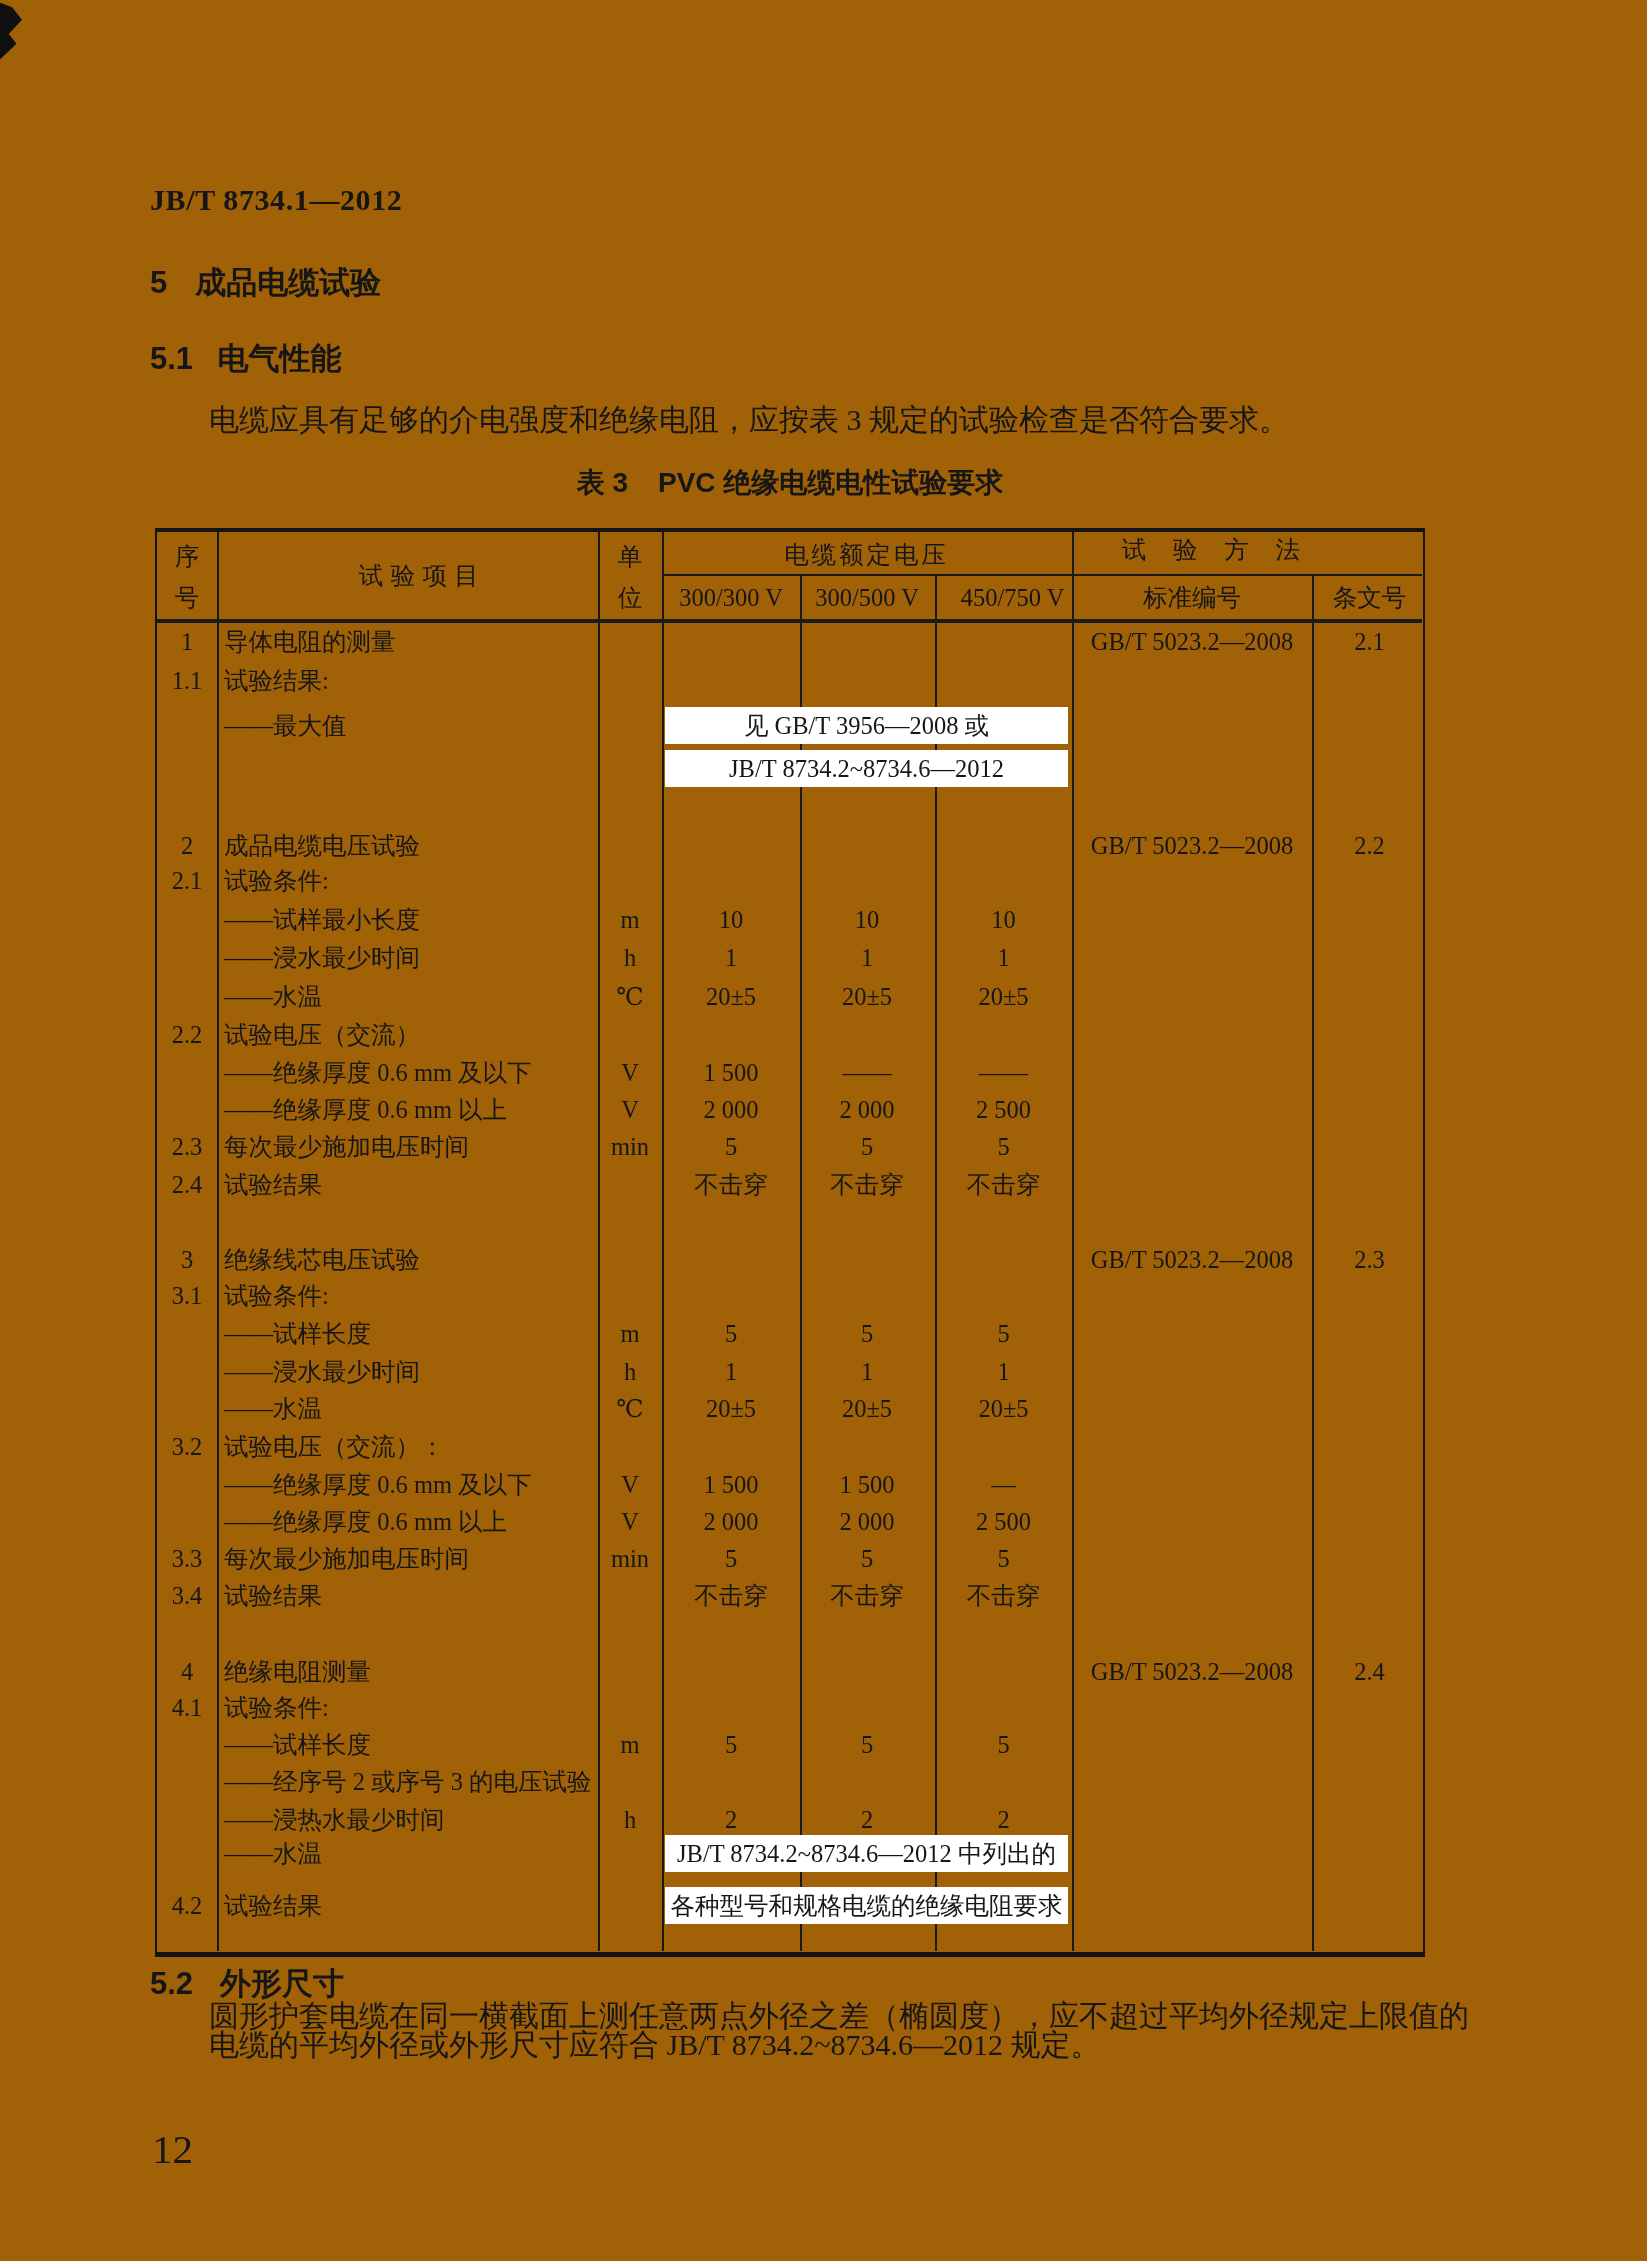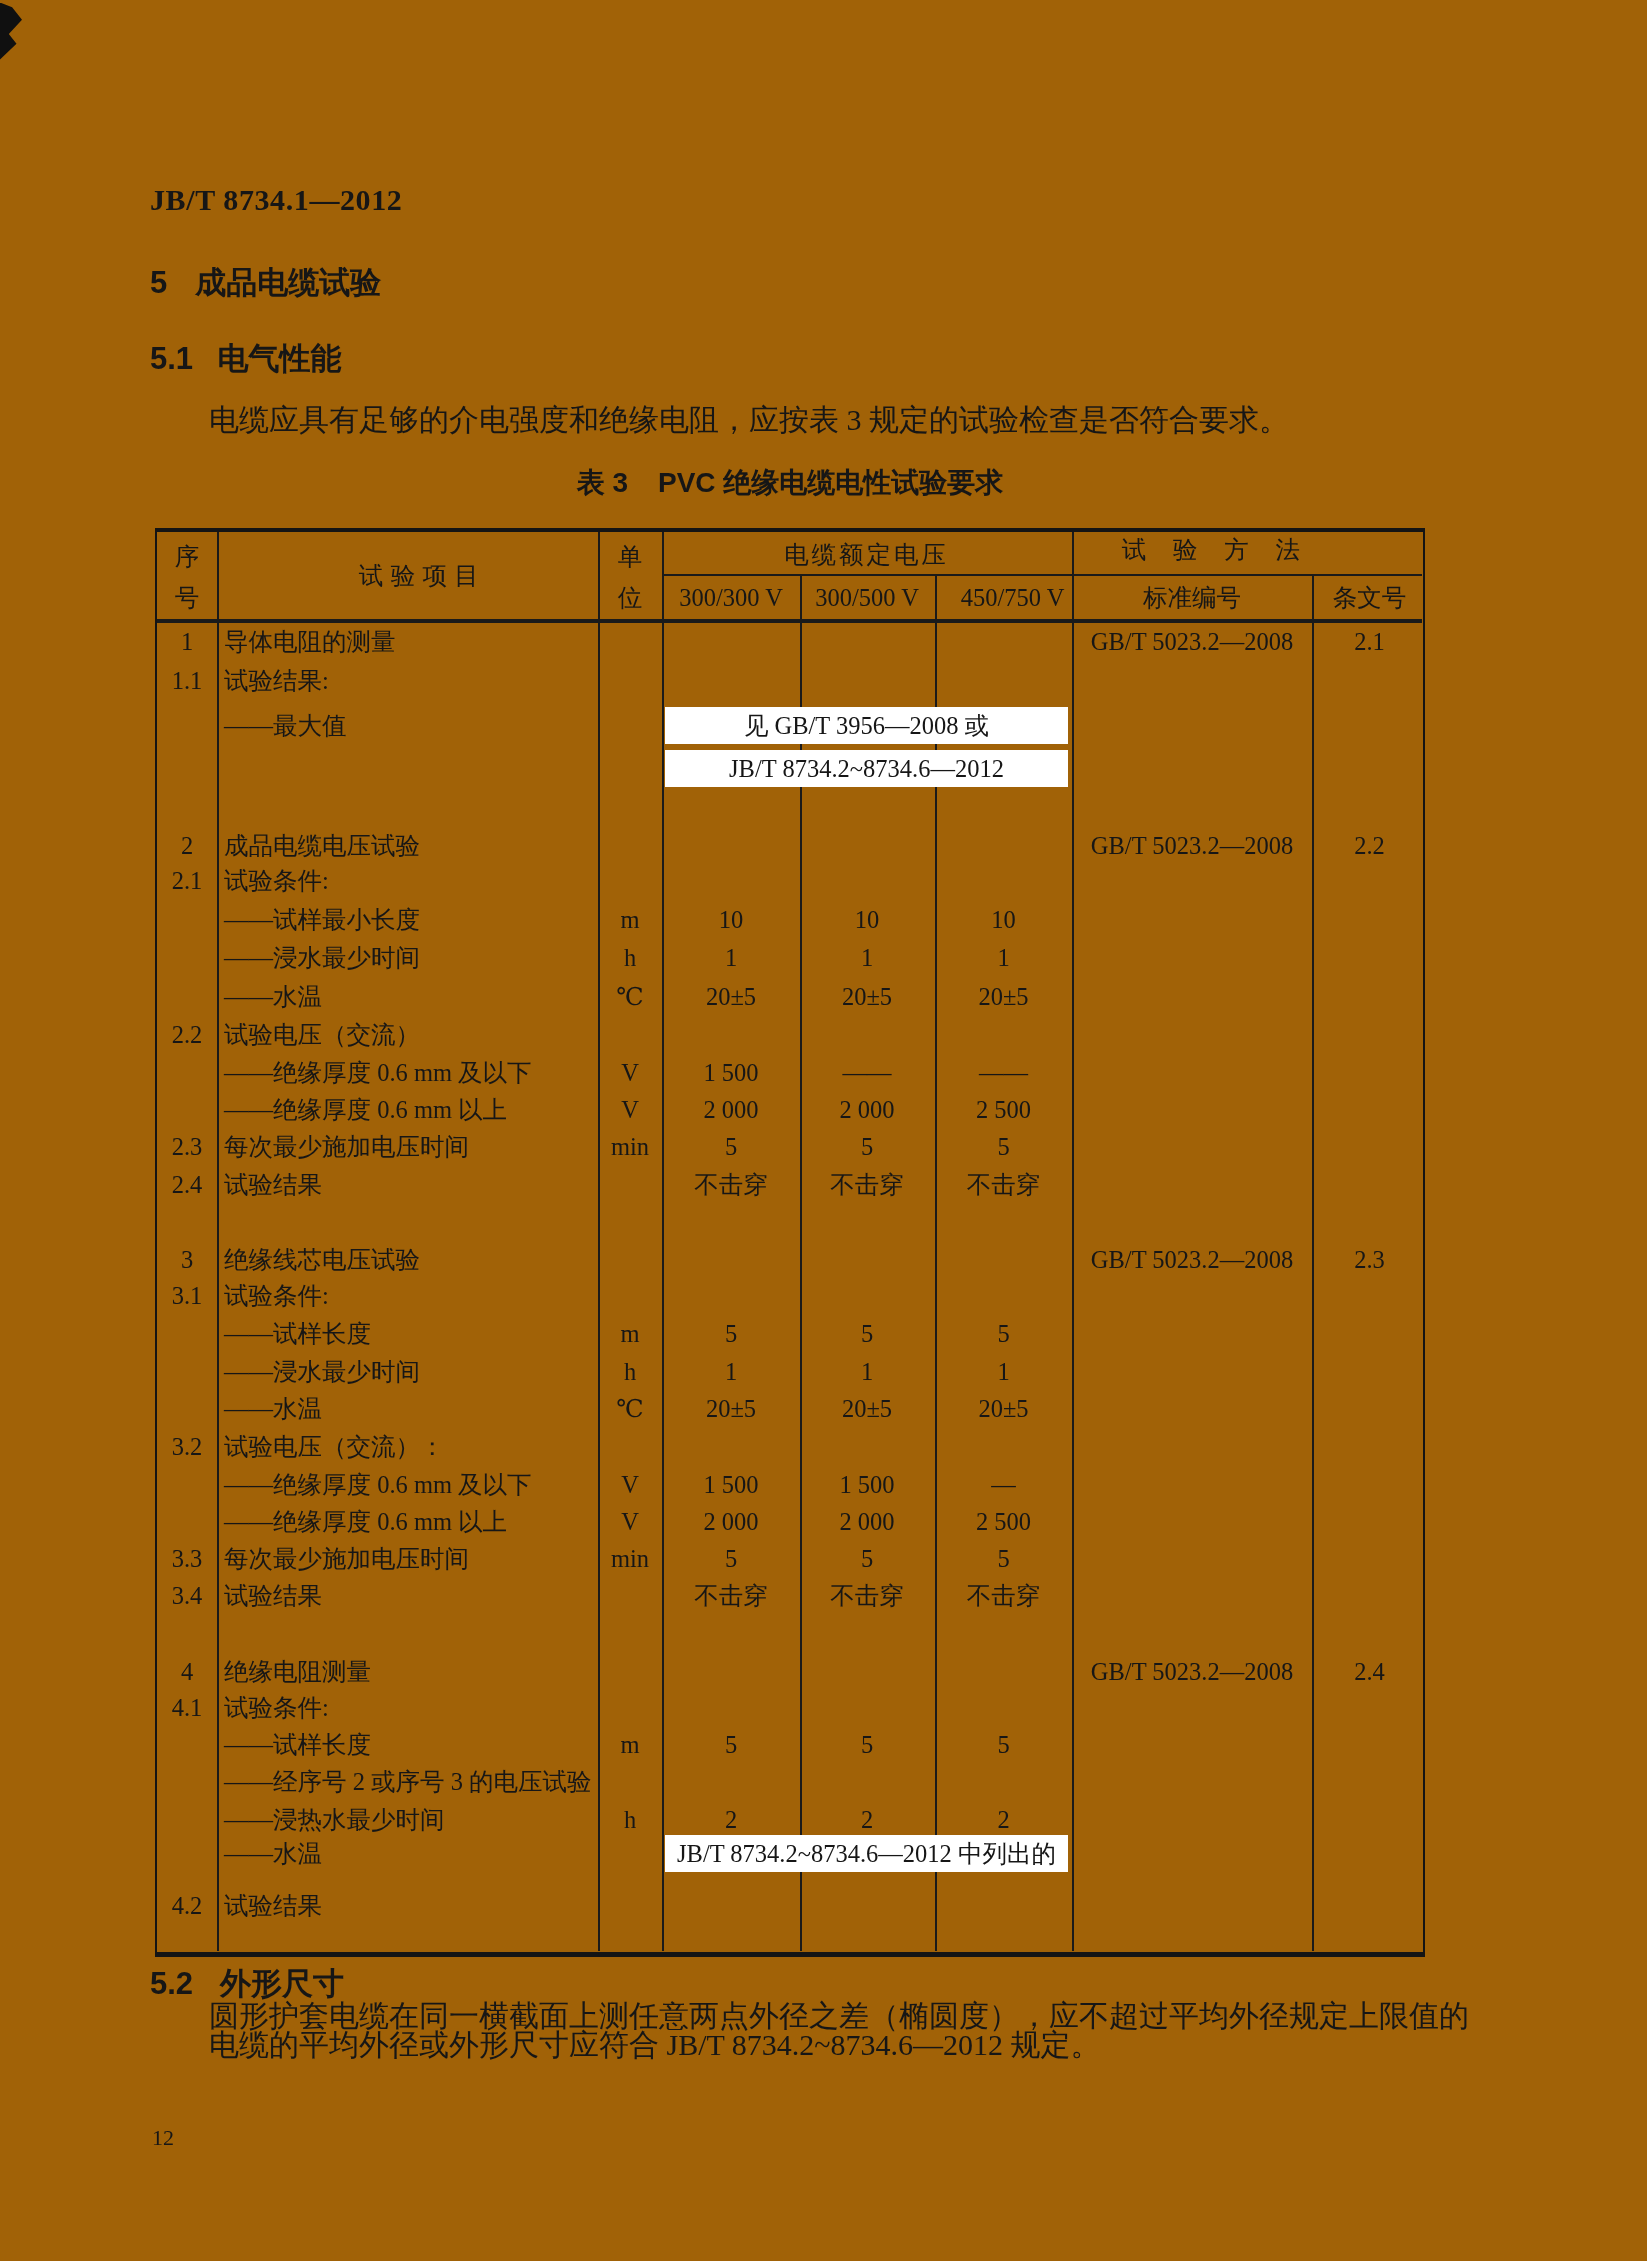--- a/index.html
+++ b/index.html
@@ -38,21 +38,21 @@
   .c-no{left:0;width:60px;text-align:center;}
   .c-item{left:67px;width:378px;text-align:left;}
   .c-unit{left:441px;width:64px;text-align:center;}
   .c-v1{left:505px;width:138px;text-align:center;}
   .c-v2{left:643px;width:134px;text-align:center;}
   .c-v3{left:778px;width:137px;text-align:center;}
   .c-std{left:915px;width:240px;text-align:center;}
   .c-clause{left:1155px;width:115px;text-align:center;}
   .c-span{left:508px;width:403px;text-align:center;background:#ffffff;z-index:4;}
   
-  .pgnum{position:absolute;left:152px;top:2125px;font-size:22px;}
+  .pgnum{position:absolute;left:152px;top:2125px;font-size:41px;}
 </style>
 </head>
 <body>
 
 <div class="page">
 
   <div class="artifact"></div>
 
   <div class="doc-num">JB/T 8734.1—2012</div>
 
@@ -266,20 +266,21 @@
         <div class="cell c-v2">2</div>
         <div class="cell c-v3">2</div>
       </div>
       <div class="trow" style="top: 1303px;">
         <div class="cell c-item">——水温</div>
         <div class="cell c-span">JB/T 8734.2~8734.6—2012 中列出的</div>
       </div>
       <div class="trow" style="top: 1355px;">
         <div class="cell c-no">4.2</div>
         <div class="cell c-item">试验结果</div>
+        <div class="cell c-span">各种型号和规格电缆的绝缘电阻要求</div>
       </div>
     </div>
 
   <div class="h-sec" style="top:1963px;">
     <span class="num" style="margin-right:27px;">5.2</span><span>外形尺寸</span>
   </div>
 
   <div class="para" style="top:2025px;">电缆的平均外径或外形尺寸应符合 JB/T 8734.2~8734.6—2012 规定。</div>
   <div class="para" style="top:1996px;">圆形护套电缆在同一横截面上测任意两点外径之差（椭圆度），应不超过平均外径规定上限值的</div>
 

